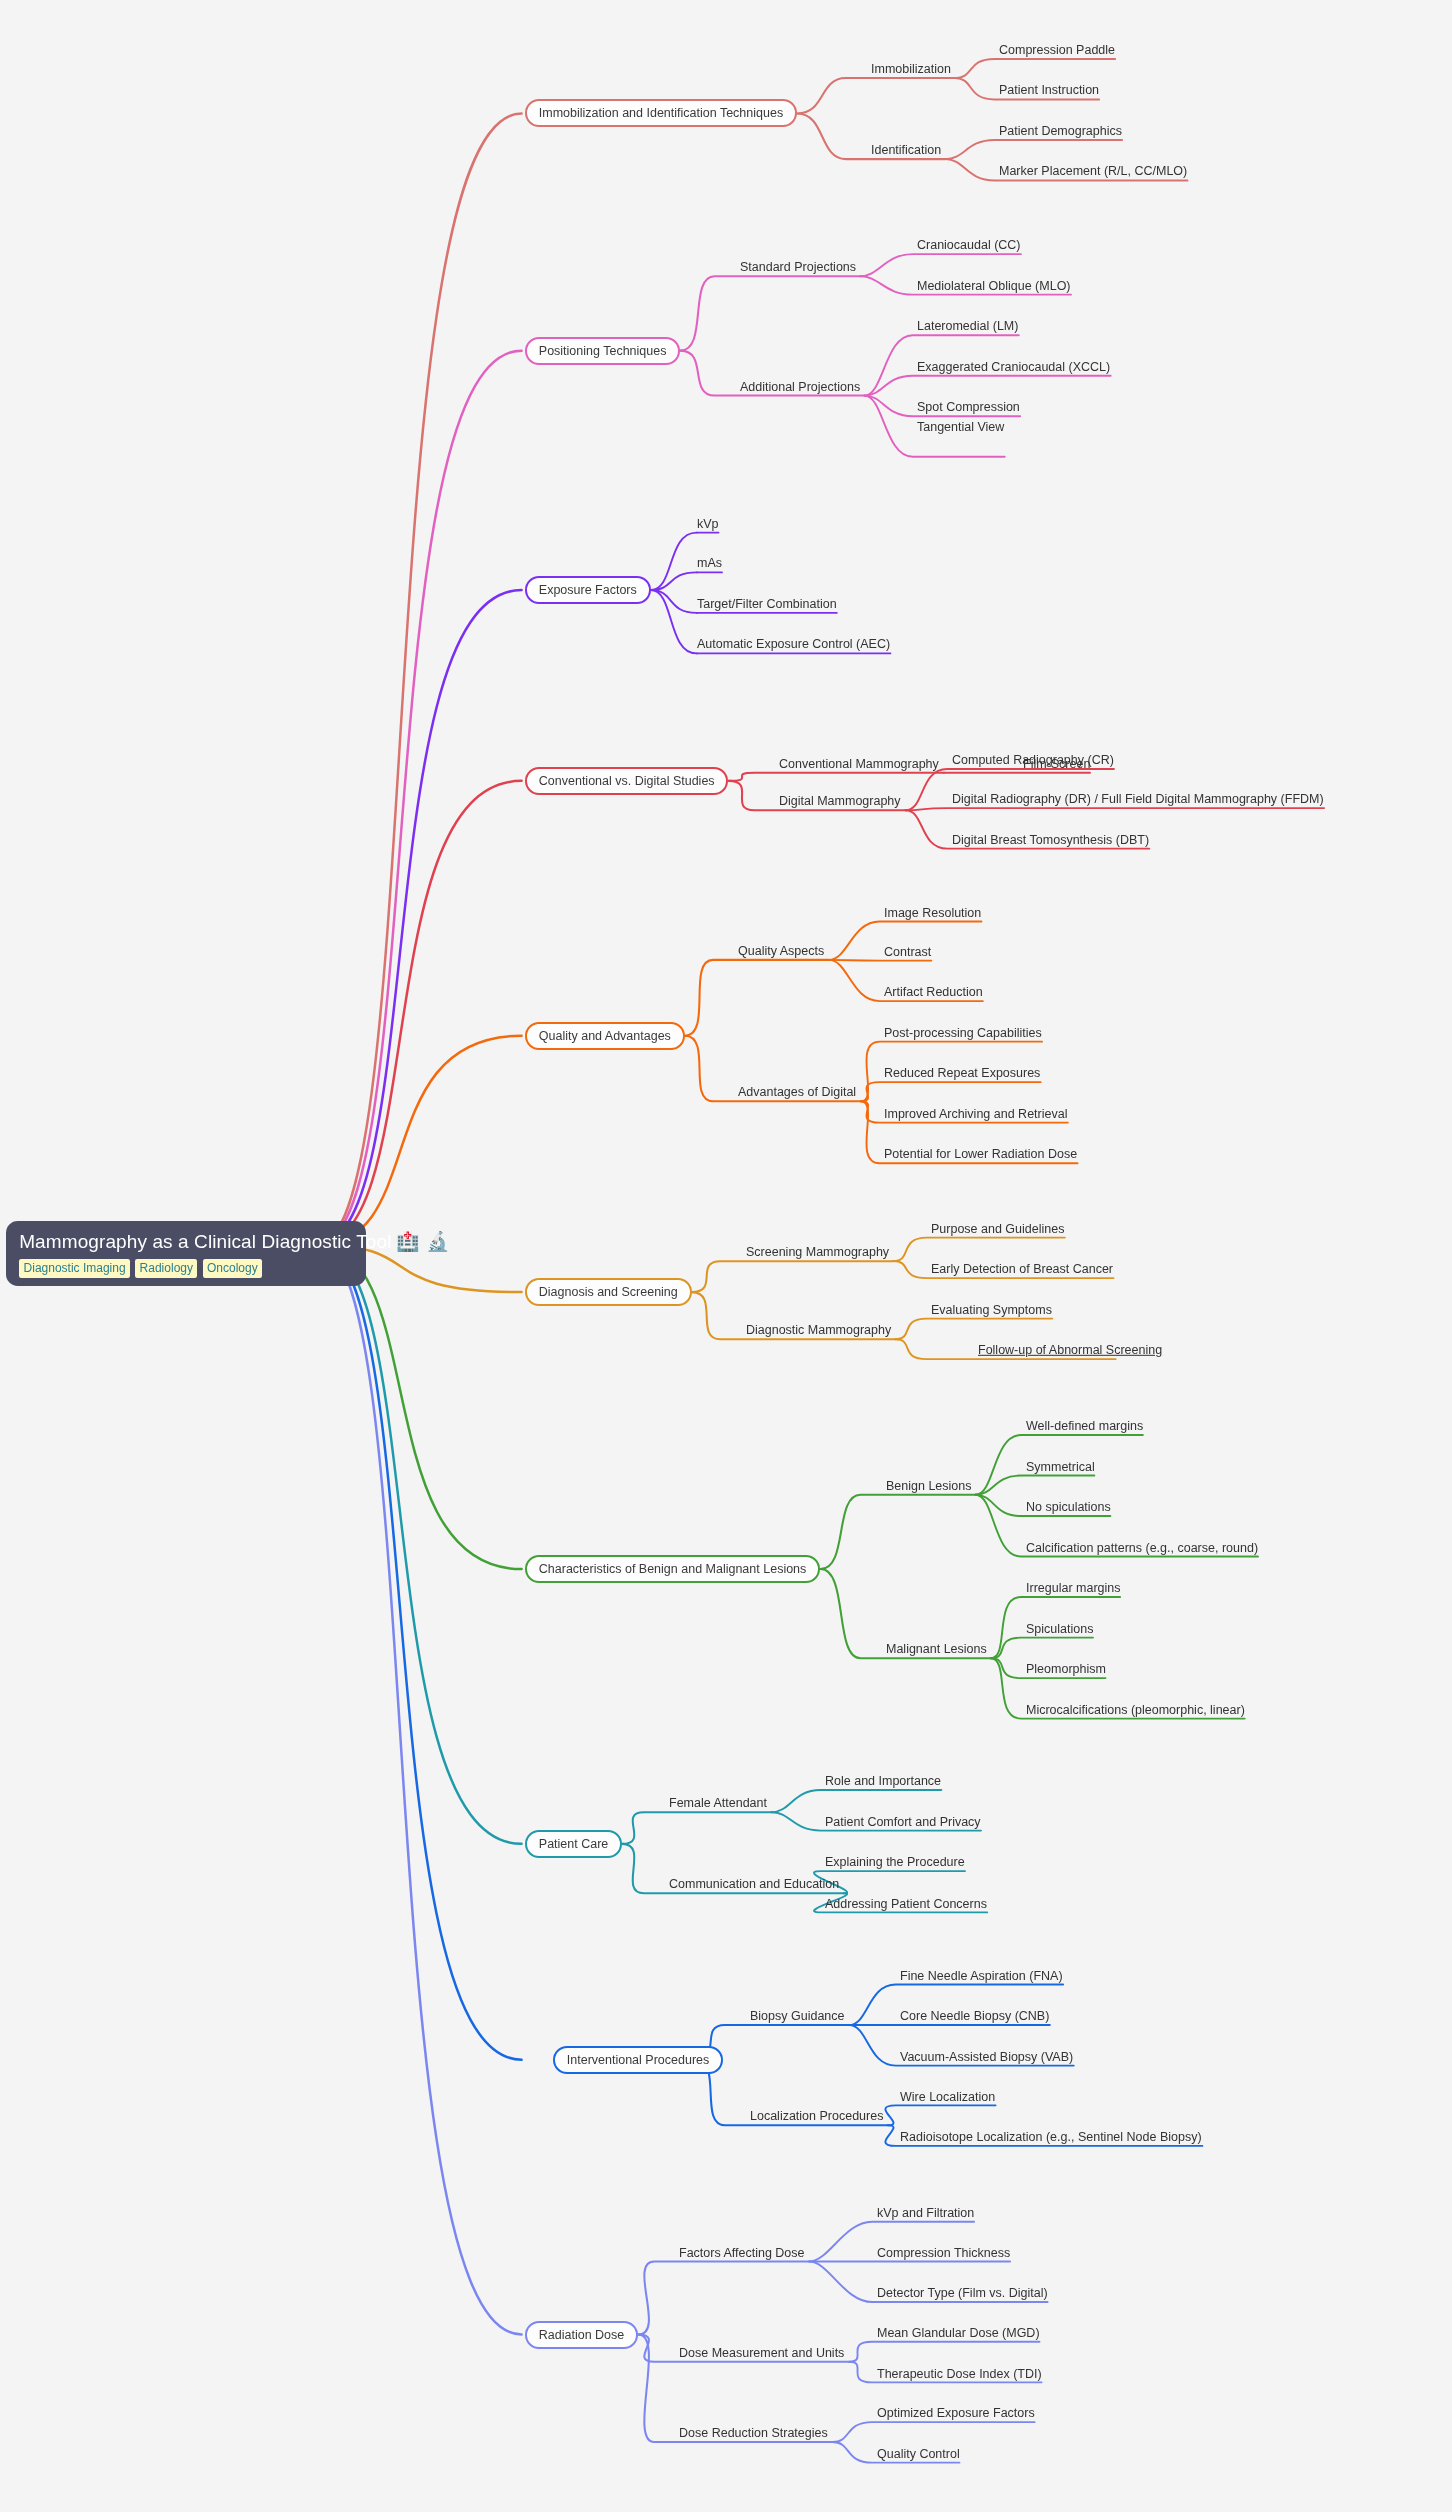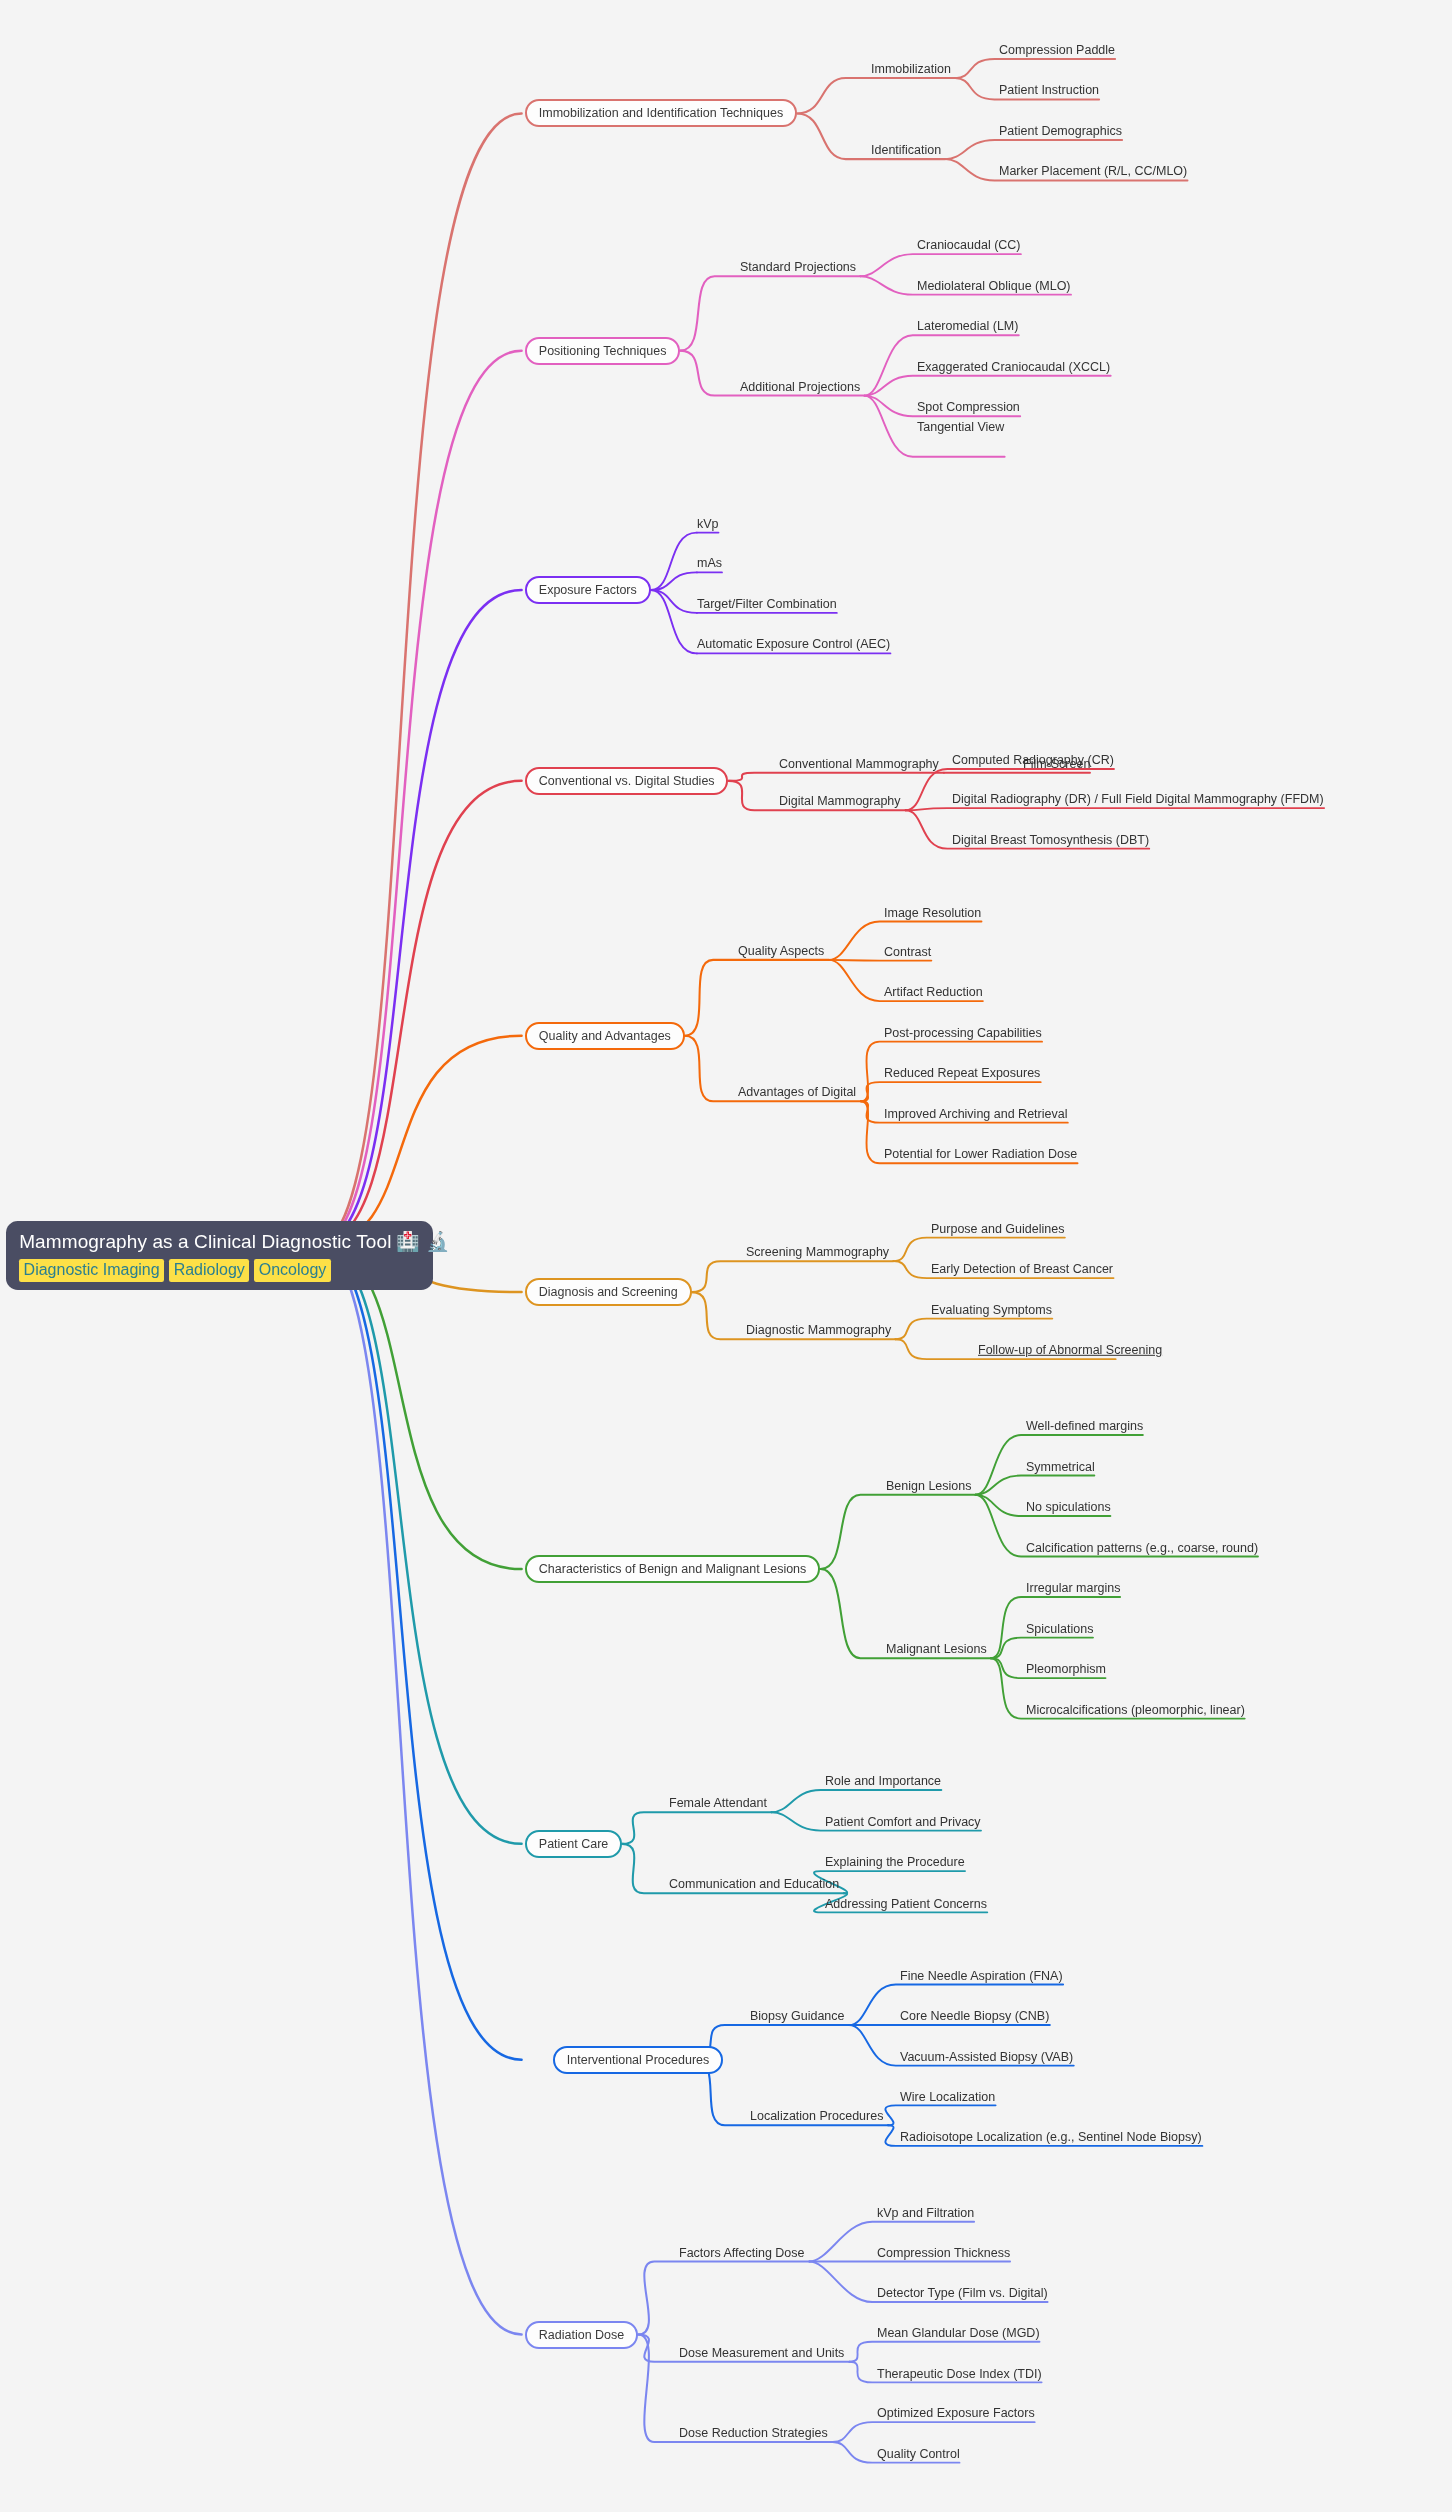--- a/index.html
+++ b/index.html
@@ -10,37 +10,37 @@
     font-family: "Liberation Sans", sans-serif;
     overflow: hidden;
     position: relative;
   }
   #mindmap { position:absolute; top:0; left:0; width:1452px; height:2512px; }
 
   
   .root-node {
     position: absolute;
     left: 5.9px; top: 1221px;
-    width: 427px;
+    width: 360px;
     background: #4a4d63;
     border-radius: 11.8px;
     padding: 10.3px 13.3px 8.8px 13.3px;
   }
   .root-title {
     color: #ffffff;
     font-size: 19px;
     line-height: 1.15;
     letter-spacing: 0.1px;
     white-space: nowrap;
   }
   .root-tags { margin-top: 5.9px; display: flex; gap: 5.2px; }
   .root-tag {
-    background: #fde047;
+    background: #fef9c3;
     color: #2b7f90;
-    font-size: 16px;
+    font-size: 12px;
     line-height: 1;
     padding: 2.9px 4.4px 3.7px 4.4px;
     border-radius: 2.2px;
     white-space: nowrap;
   }
 
   
   .l1 {
     position: absolute;
     background: #fdfdfd;

